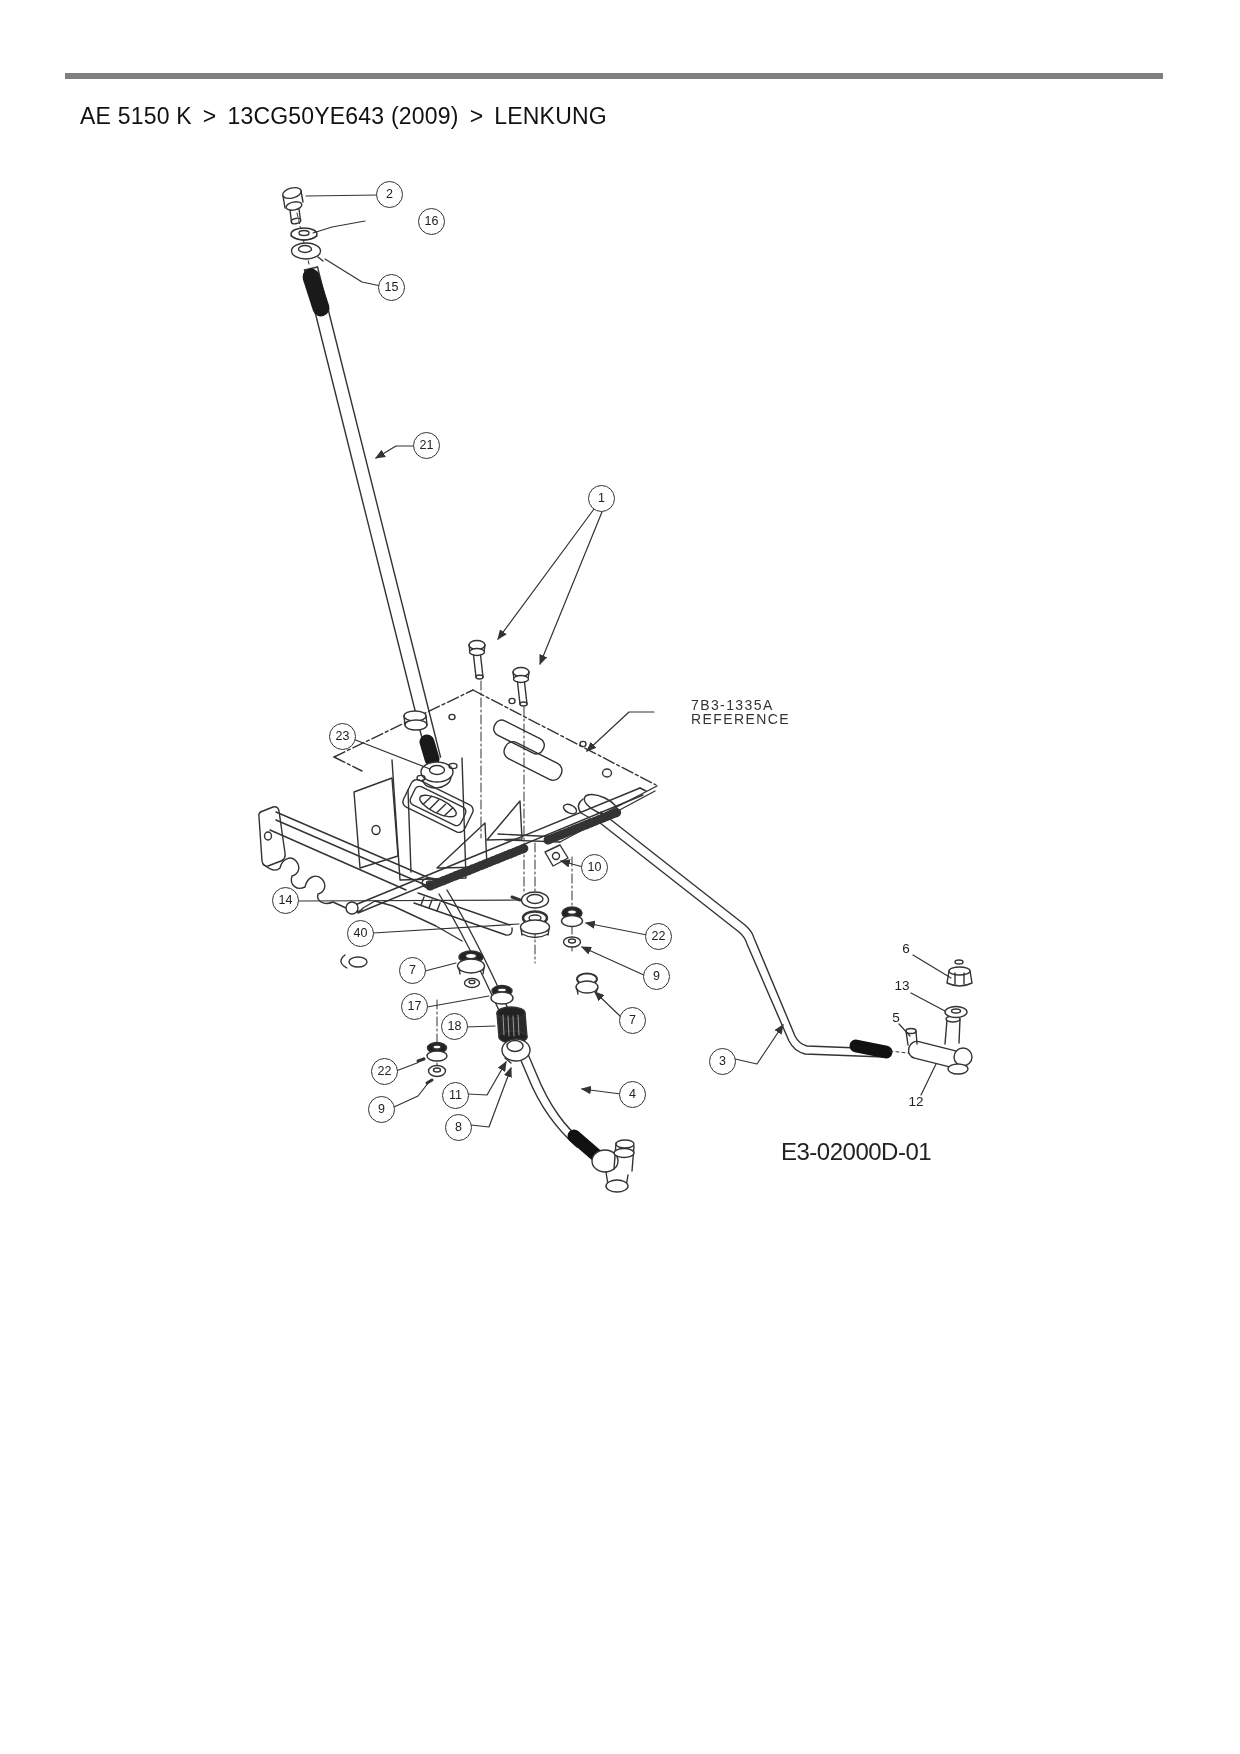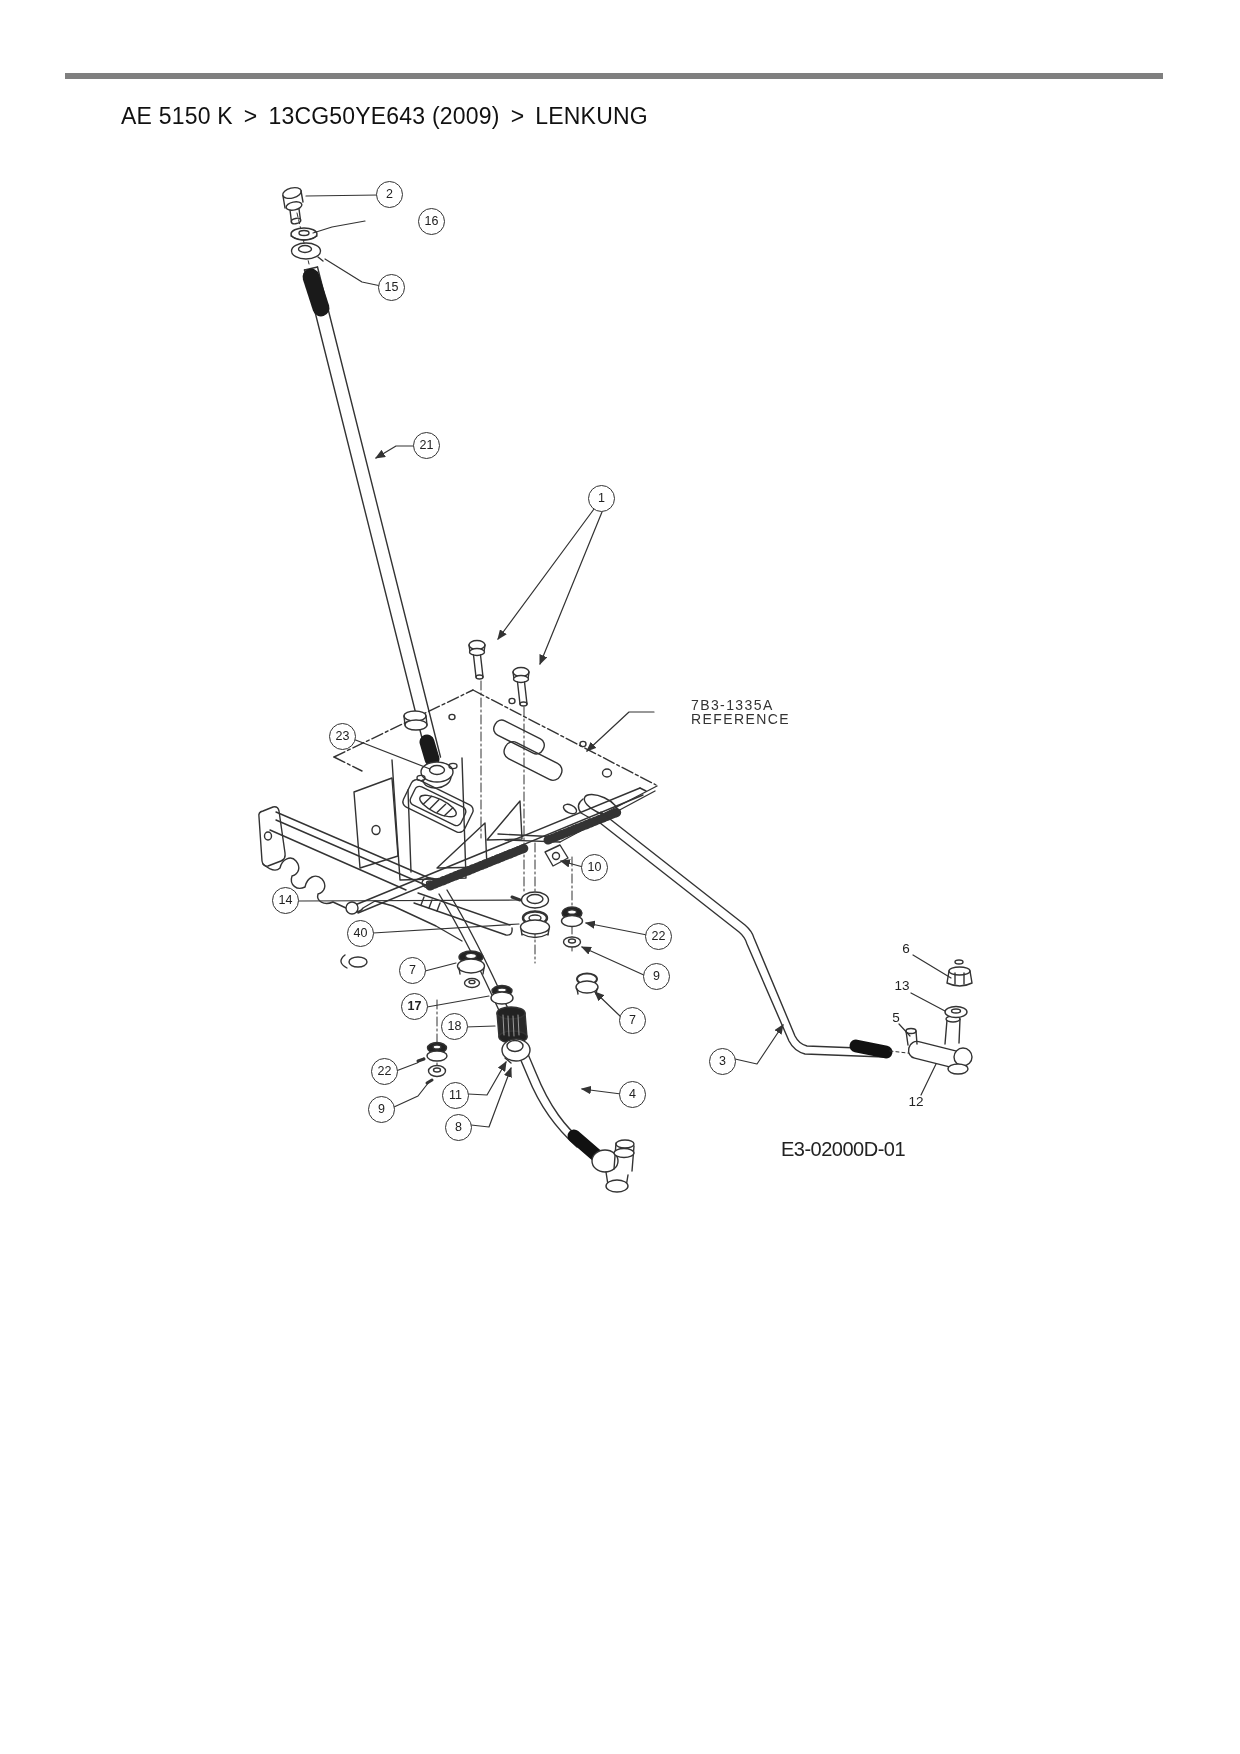--- a/index.html
+++ b/index.html
@@ -1,35 +1,35 @@
 <!DOCTYPE html>
 <html><head>
 <meta charset="utf-8">
 <style>
   html,body{margin:0;padding:0;background:#ffffff;}
   body{width:1240px;height:1754px;position:relative;font-family:"Liberation Sans",sans-serif;color:#111;}
   #page{position:absolute;inset:0;background:#fff;overflow:hidden;}
 
   .top-rule{position:absolute;left:65px;top:73px;width:1098px;height:6px;background:#7f7f7f;}
 
-  .breadcrumb{position:absolute;left:80px;top:103px;font-size:23px;color:#111;white-space:nowrap;letter-spacing:0.2px;margin-left:41px;}
+  .breadcrumb{position:absolute;left:80px;top:103px;font-size:23px;color:#111;white-space:nowrap;letter-spacing:0.2px;}
   .breadcrumb .crumb{cursor:pointer;}
   .breadcrumb .sep{padding:0 11px;color:#111;}
 
   #diagram{position:absolute;left:0;top:0;width:1240px;height:1754px;}
   #artwork{position:absolute;left:0;top:0;}
 
   .callout{position:absolute;width:27px;height:27px;margin-left:-14px;margin-top:-14px;
     border:1.5px solid #333;border-radius:50%;box-sizing:border-box;background:#fff;
     display:flex;align-items:center;justify-content:center;
     font-size:12.5px;color:#222;line-height:1;}
   .callout.plain{border:none;background:transparent;font-size:13.5px;width:30px;height:20px;margin-left:-15px;margin-top:-10px;}
 
   .ref-label{position:absolute;left:691px;top:698px;font-size:14px;letter-spacing:1.4px;color:#333;line-height:14px;white-space:nowrap;}
-  .drawing-number{position:absolute;left:781px;top:1138px;font-size:20px;letter-spacing:-0.5px;color:#222;white-space:nowrap;}
+  .drawing-number{position:absolute;left:781px;top:1138px;font-size:24px;letter-spacing:-0.5px;color:#222;white-space:nowrap;}
 </style>
 </head>
 <body>
 
 <div id="page">
 
   <div class="top-rule"></div>
 
   <div class="breadcrumb"><span class="crumb">AE 5150 K</span><span class="sep">&gt;</span><span class="crumb">13CG50YE643 (2009)</span><span class="sep">&gt;</span><span class="crumb">LENKUNG</span></div>
 
@@ -287,21 +287,21 @@
         <div class="callout" style="left: 392px; top: 288px;">15</div>
         <div class="callout" style="left: 427px; top: 446px;">21</div>
         <div class="callout" style="left: 602px; top: 499px;">1</div>
         <div class="callout" style="left: 343px; top: 737px;">23</div>
         <div class="callout" style="left: 595px; top: 868px; text-align: center;">10</div>
         <div class="callout" style="left: 286px; top: 901px;">14</div>
         <div class="callout" style="left: 361px; top: 934px;">40</div>
         <div class="callout" style="left: 659px; top: 937px;">22</div>
         <div class="callout" style="left: 657px; top: 977px;">9</div>
         <div class="callout" style="left: 413px; top: 971px;">7</div>
-        <div class="callout" style="left: 415px; top: 1007px; font-weight: bold;">17</div>
+        <div class="callout" style="left: 415px; top: 1007px;">17</div>
         <div class="callout" style="left: 633px; top: 1021px;">7</div>
         <div class="callout" style="left: 455px; top: 1027px;">18</div>
         <div class="callout" style="left: 385px; top: 1072px;">22</div>
         <div class="callout" style="left: 723px; top: 1062px;">3</div>
         <div class="callout" style="left: 456px; top: 1096px;">11</div>
         <div class="callout" style="left: 633px; top: 1095px;">4</div>
         <div class="callout" style="left: 382px; top: 1110px;">9</div>
         <div class="callout" style="left: 459px; top: 1128px;">8</div>
         <div class="callout plain" style="left: 906px; top: 949px;">6</div>
         <div class="callout plain" style="left: 902px; top: 986px;">13</div>

